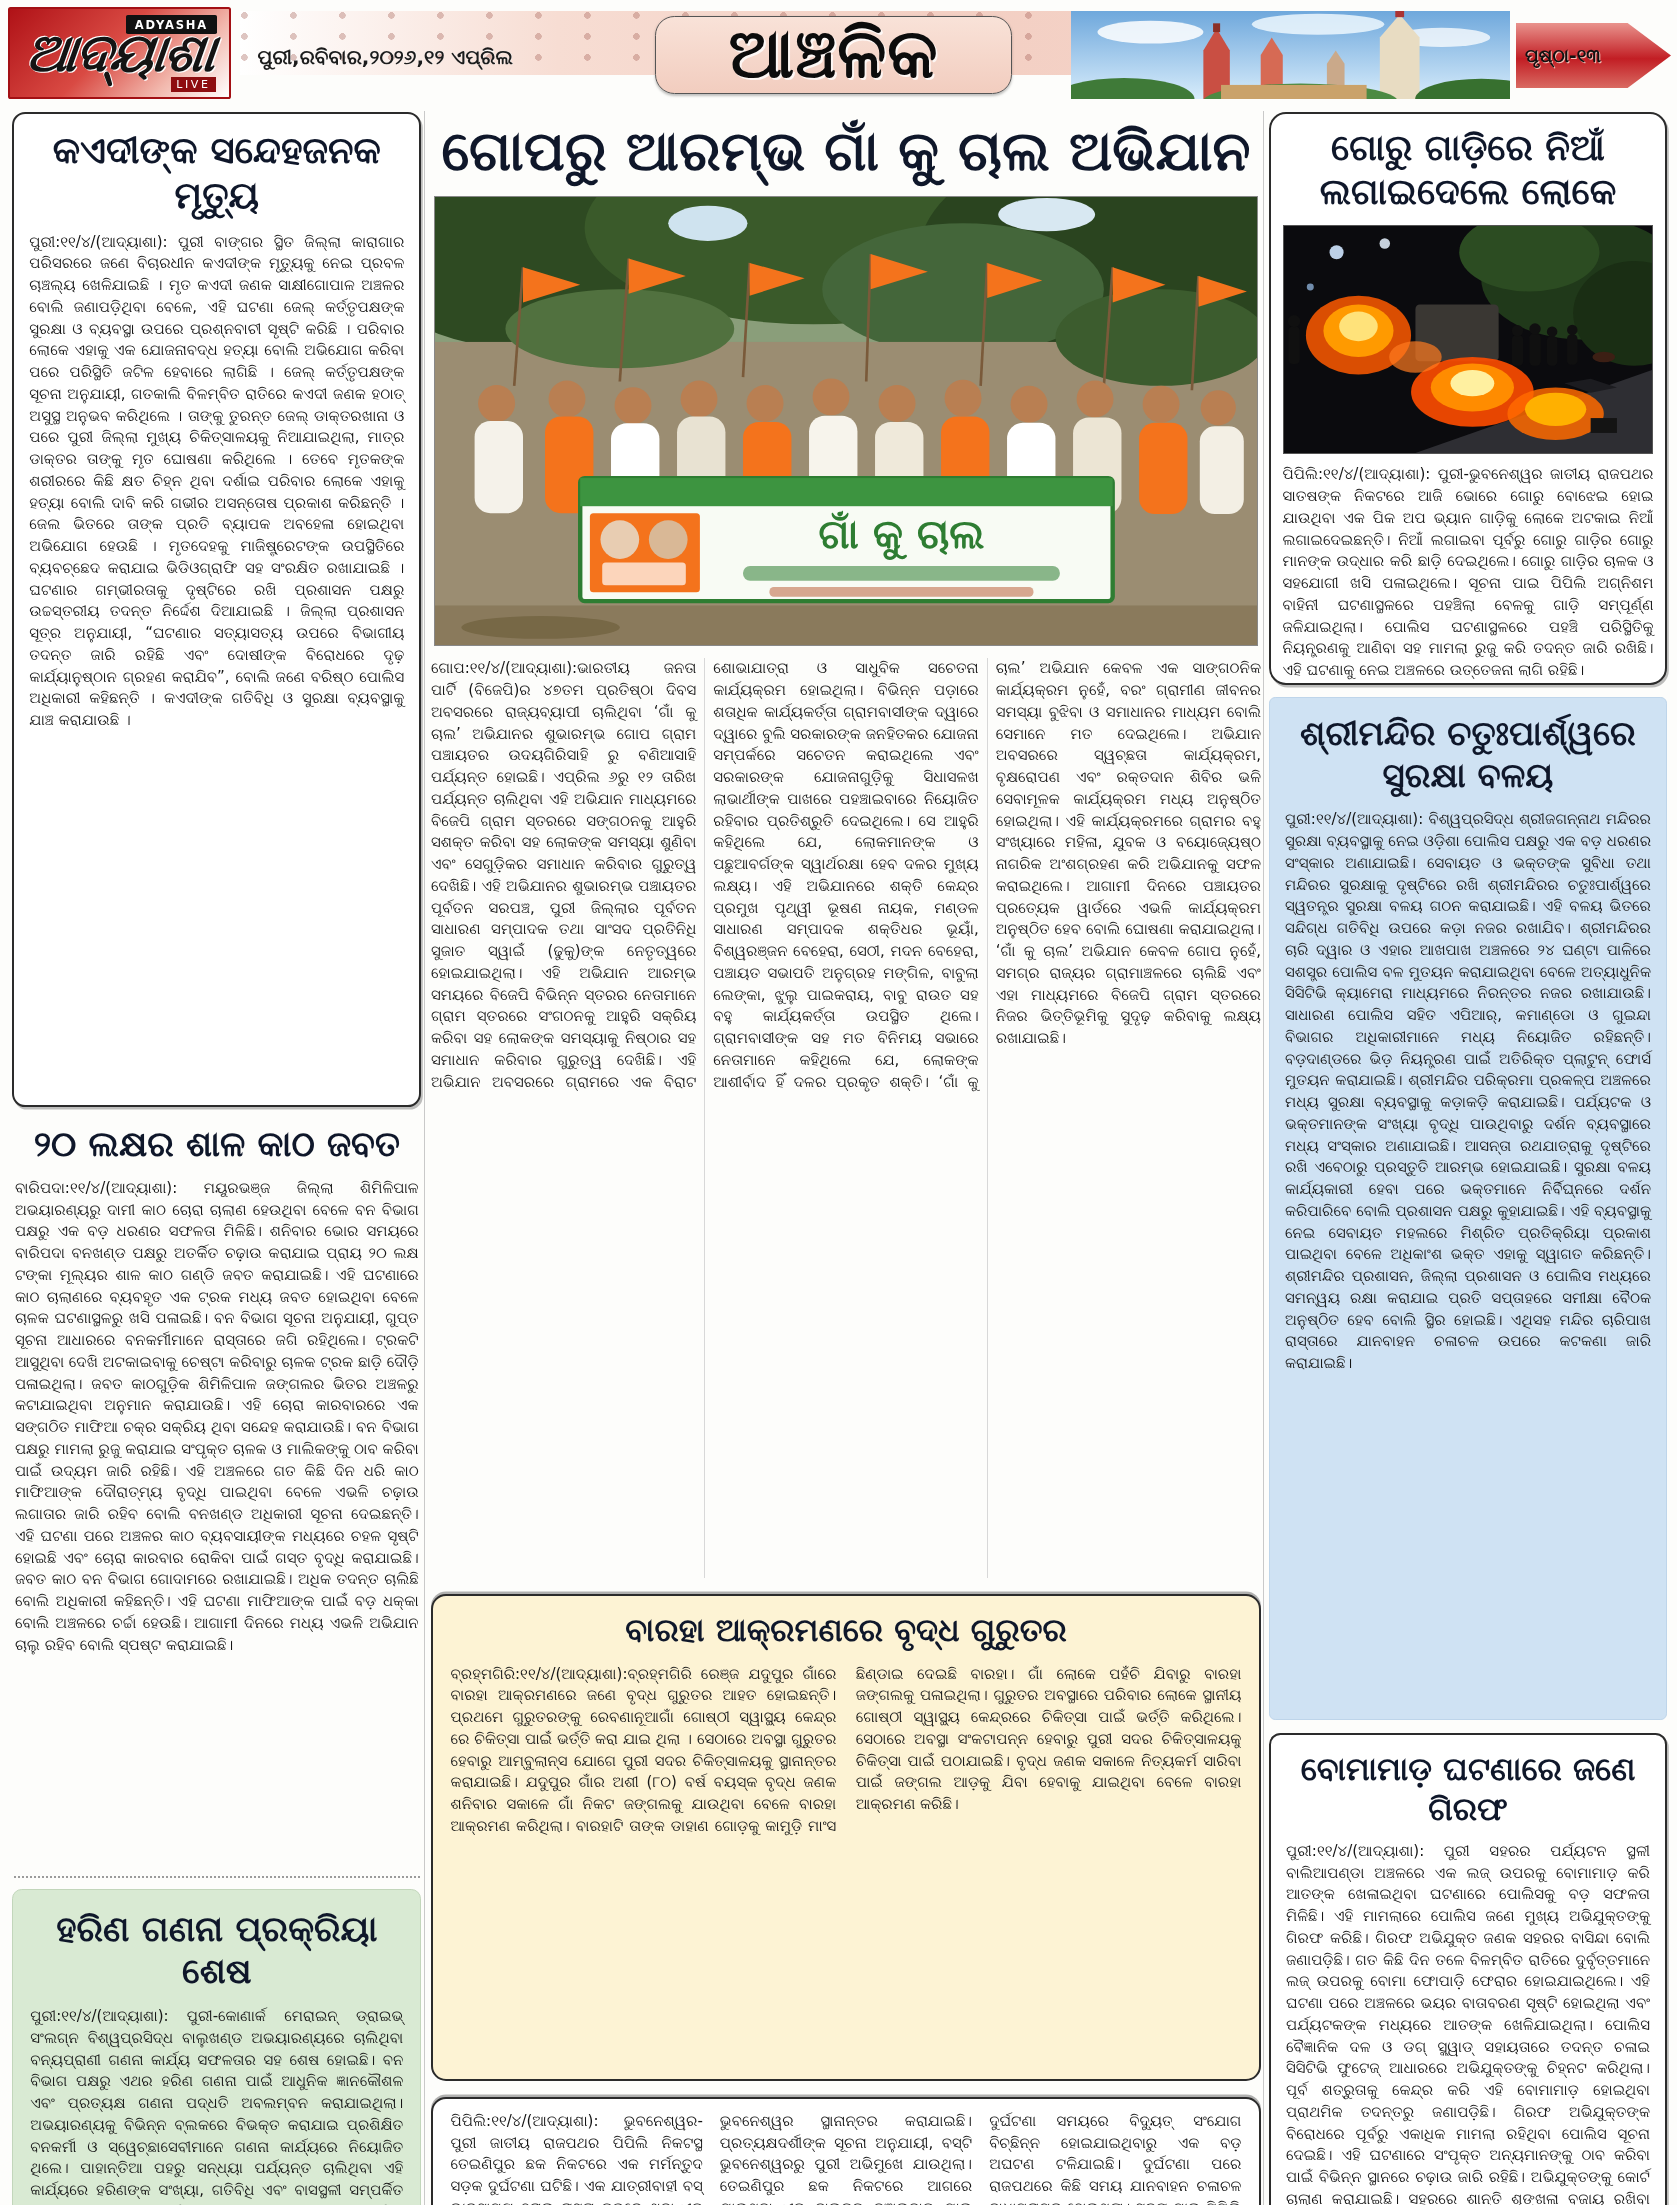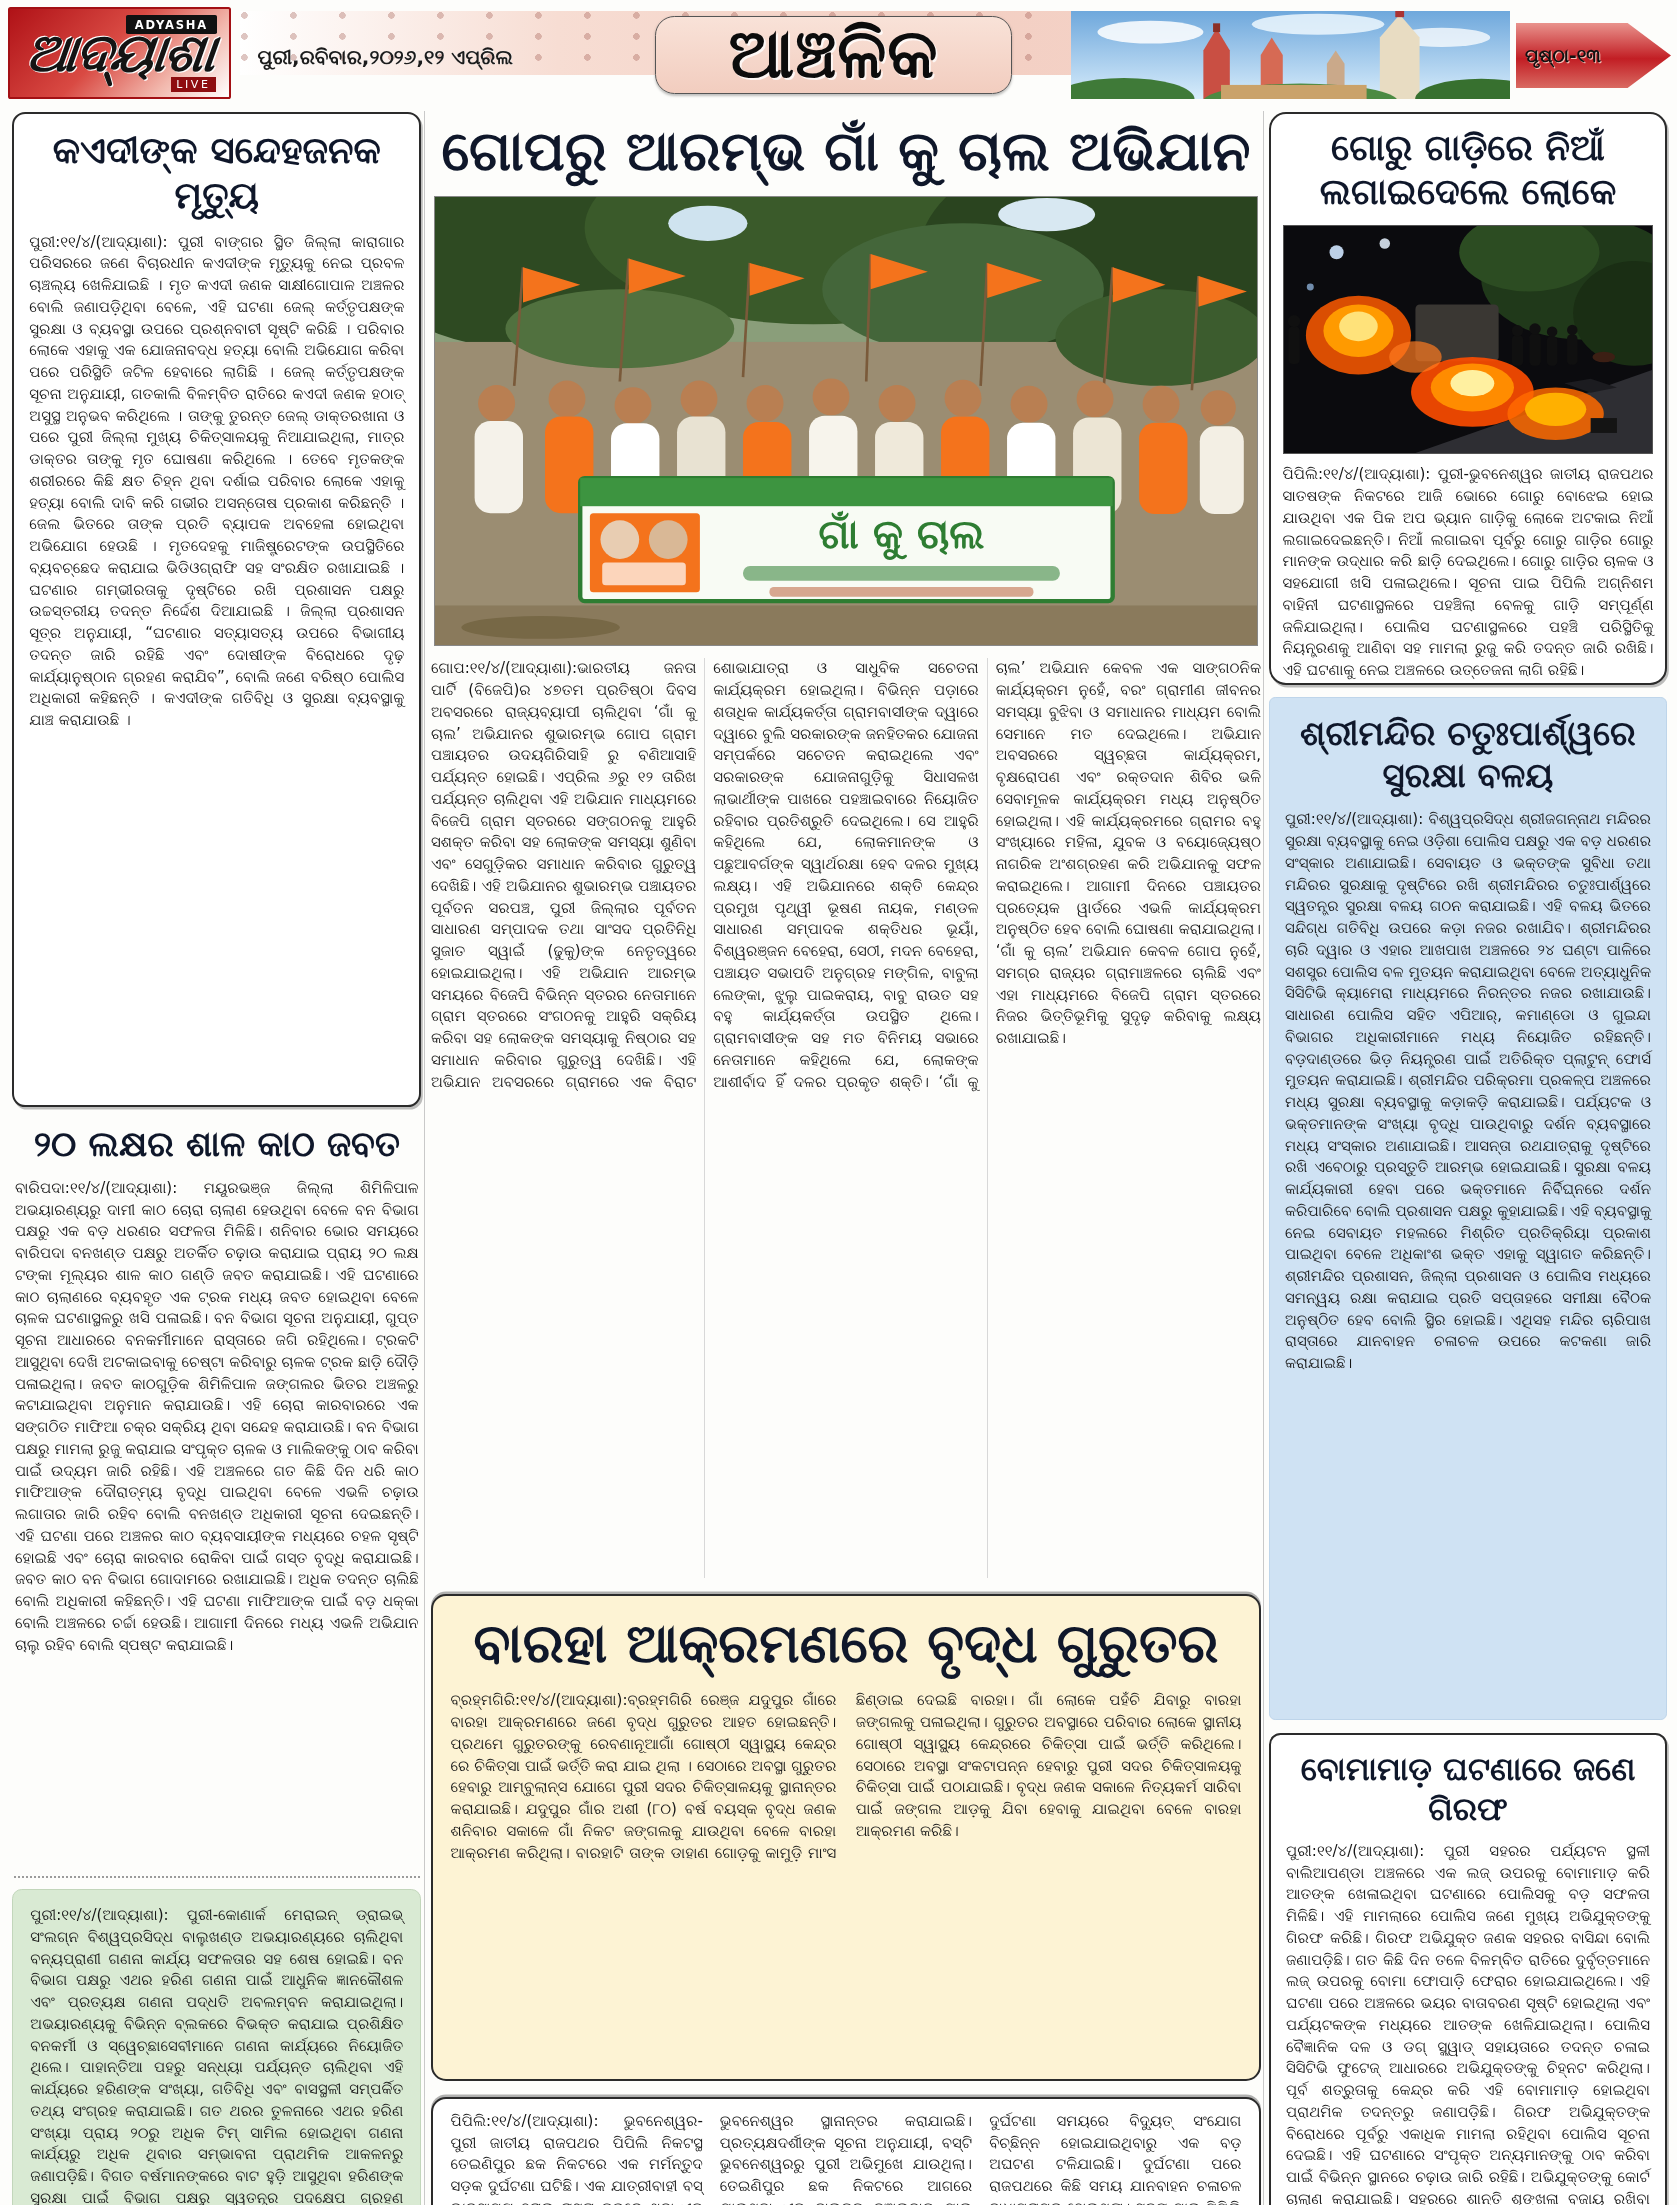--- a/index.html
+++ b/index.html
@@ -95,21 +95,21 @@
   .lead-photo{display:block;margin:0 auto;border:0.9px solid #888;}
   .lead-body{
     margin-top:12.3px;height:920px;overflow:hidden;
     column-count:3;column-gap:17px;column-rule:0.9px solid #d8d8d8;
   }
   .box-boar{
     margin-top:16px;background:#fdf3d4;border:2.2px solid #2b2b2b;border-radius:15px;
     padding:11.5px 17.6px;height:487px;overflow:hidden;
     box-shadow:0 -2.6px 0 rgba(0,0,0,.3);
   }
-  .box-boar .headline{font-size:54px;margin:3.5px 0 13.2px 0;}
+  .box-boar .headline{font-size:32px;margin:3.5px 0 13.2px 0;}
   .boar-body{column-count:2;column-gap:19.4px;height:366px;overflow:hidden;}
   .box-bus{
     margin-top:16px;background:#ffffff;border:2.2px solid #2b2b2b;border-radius:15px;
     padding:11.5px 17.6px;height:582px;overflow:hidden;
     box-shadow:0 -2.6px 0 rgba(0,0,0,.3);
   }
   .box-bus .headline{font-size:41px;margin:2.6px 0 13.2px 0;}
   .bus-body{column-count:3;column-gap:17px;height:454px;overflow:hidden;}
   
   .right-col{position:absolute;left:1269px;top:112px;width:398px;}
@@ -193,20 +193,21 @@
     </div>
 
     <div class="art-salwood">
       <div class="headline">୨୦ ଲକ୍ଷର ଶାଳ କାଠ ଜବତ</div>
       <div class="body-text">ବାରିପଦା:୧୧/୪/(ଆଦ୍ୟାଶା): ମୟୂରଭଞ୍ଜ ଜିଲ୍ଲା ଶିମିଳିପାଳ ଅଭୟାରଣ୍ୟରୁ ଦାମୀ କାଠ ଚୋରା ଚାଲାଣ ହେଉଥିବା ବେଳେ ବନ ବିଭାଗ ପକ୍ଷରୁ ଏକ ବଡ଼ ଧରଣର ସଫଳତା ମିଳିଛି। ଶନିବାର ଭୋର ସମୟରେ ବାରିପଦା ବନଖଣ୍ଡ ପକ୍ଷରୁ ଅତର୍କିତ ଚଢ଼ାଉ କରାଯାଇ ପ୍ରାୟ ୨୦ ଲକ୍ଷ ଟଙ୍କା ମୂଲ୍ୟର ଶାଳ କାଠ ଗଣ୍ଡି ଜବତ କରାଯାଇଛି। ଏହି ଘଟଣାରେ କାଠ ଚାଲାଣରେ ବ୍ୟବହୃତ ଏକ ଟ୍ରକ ମଧ୍ୟ ଜବତ ହୋଇଥିବା ବେଳେ ଚାଳକ ଘଟଣାସ୍ଥଳରୁ ଖସି ପଳାଇଛି। ବନ ବିଭାଗ ସୂଚନା ଅନୁଯାୟୀ, ଗୁପ୍ତ ସୂଚନା ଆଧାରରେ ବନକର୍ମୀମାନେ ରାସ୍ତାରେ ଜଗି ରହିଥିଲେ। ଟ୍ରକଟି ଆସୁଥିବା ଦେଖି ଅଟକାଇବାକୁ ଚେଷ୍ଟା କରିବାରୁ ଚାଳକ ଟ୍ରକ ଛାଡ଼ି ଦୌଡ଼ି ପଳାଇଥିଲା। ଜବତ କାଠଗୁଡ଼ିକ ଶିମିଳିପାଳ ଜଙ୍ଗଲର ଭିତର ଅଞ୍ଚଳରୁ କଟାଯାଇଥିବା ଅନୁମାନ କରାଯାଉଛି। ଏହି ଚୋରା କାରବାରରେ ଏକ ସଙ୍ଗଠିତ ମାଫିଆ ଚକ୍ର ସକ୍ରିୟ ଥିବା ସନ୍ଦେହ କରାଯାଉଛି। ବନ ବିଭାଗ ପକ୍ଷରୁ ମାମଲା ରୁଜୁ କରାଯାଇ ସଂପୃକ୍ତ ଚାଳକ ଓ ମାଲିକଙ୍କୁ ଠାବ କରିବା ପାଇଁ ଉଦ୍ୟମ ଜାରି ରହିଛି। ଏହି ଅଞ୍ଚଳରେ ଗତ କିଛି ଦିନ ଧରି କାଠ ମାଫିଆଙ୍କ ଦୌରାତ୍ମ୍ୟ ବୃଦ୍ଧି ପାଇଥିବା ବେଳେ ଏଭଳି ଚଢ଼ାଉ ଲଗାତାର ଜାରି ରହିବ ବୋଲି ବନଖଣ୍ଡ ଅଧିକାରୀ ସୂଚନା ଦେଇଛନ୍ତି। ଏହି ଘଟଣା ପରେ ଅଞ୍ଚଳର କାଠ ବ୍ୟବସାୟୀଙ୍କ ମଧ୍ୟରେ ଚହଳ ସୃଷ୍ଟି ହୋଇଛି ଏବଂ ଚୋରା କାରବାର ରୋକିବା ପାଇଁ ଗସ୍ତ ବୃଦ୍ଧି କରାଯାଇଛି। ଜବତ କାଠ ବନ ବିଭାଗ ଗୋଦାମରେ ରଖାଯାଇଛି। ଅଧିକ ତଦନ୍ତ ଚାଲିଛି ବୋଲି ଅଧିକାରୀ କହିଛନ୍ତି। ଏହି ଘଟଣା ମାଫିଆଙ୍କ ପାଇଁ ବଡ଼ ଧକ୍କା ବୋଲି ଅଞ୍ଚଳରେ ଚର୍ଚ୍ଚା ହେଉଛି। ଆଗାମୀ ଦିନରେ ମଧ୍ୟ ଏଭଳି ଅଭିଯାନ ଚାଲୁ ରହିବ ବୋଲି ସ୍ପଷ୍ଟ କରାଯାଇଛି।</div>
     </div>
 
     <div class="dashed-divider"></div>
 
     <div class="box-deer">
+      <div class="headline">ହରିଣ ଗଣନା ପ୍ରକ୍ରିୟା ଶେଷ</div>
       <div class="body-text">ପୁରୀ:୧୧/୪/(ଆଦ୍ୟାଶା): ପୁରୀ-କୋଣାର୍କ ମେରାଇନ୍ ଡ୍ରାଇଭ୍ ସଂଲଗ୍ନ ବିଶ୍ୱପ୍ରସିଦ୍ଧ ବାଲୁଖଣ୍ଡ ଅଭୟାରଣ୍ୟରେ ଚାଲିଥିବା ବନ୍ୟପ୍ରାଣୀ ଗଣନା କାର୍ଯ୍ୟ ସଫଳତାର ସହ ଶେଷ ହୋଇଛି। ବନ ବିଭାଗ ପକ୍ଷରୁ ଏଥର ହରିଣ ଗଣନା ପାଇଁ ଆଧୁନିକ ଜ୍ଞାନକୌଶଳ ଏବଂ ପ୍ରତ୍ୟକ୍ଷ ଗଣନା ପଦ୍ଧତି ଅବଲମ୍ବନ କରାଯାଇଥିଲା। ଅଭୟାରଣ୍ୟକୁ ବିଭିନ୍ନ ବ୍ଲକରେ ବିଭକ୍ତ କରାଯାଇ ପ୍ରଶିକ୍ଷିତ ବନକର୍ମୀ ଓ ସ୍ୱେଚ୍ଛାସେବୀମାନେ ଗଣନା କାର୍ଯ୍ୟରେ ନିୟୋଜିତ ଥିଲେ। ପାହାନ୍ତିଆ ପହରୁ ସନ୍ଧ୍ୟା ପର୍ଯ୍ୟନ୍ତ ଚାଲିଥିବା ଏହି କାର୍ଯ୍ୟରେ ହରିଣଙ୍କ ସଂଖ୍ୟା, ଗତିବିଧି ଏବଂ ବାସସ୍ଥଳୀ ସମ୍ପର୍କିତ ତଥ୍ୟ ସଂଗ୍ରହ କରାଯାଇଛି। ଗତ ଥରର ତୁଳନାରେ ଏଥର ହରିଣ ସଂଖ୍ୟା ପ୍ରାୟ ୨୦ରୁ ଅଧିକ ଟିମ୍ ସାମିଲ ହୋଇଥିବା ଗଣନା କାର୍ଯ୍ୟରୁ ଅଧିକ ଥିବାର ସମ୍ଭାବନା ପ୍ରାଥମିକ ଆକଳନରୁ ଜଣାପଡ଼ିଛି। ବିଗତ ବର୍ଷମାନଙ୍କରେ ବାଟ ହୁଡ଼ି ଆସୁଥିବା ହରିଣଙ୍କ ସୁରକ୍ଷା ପାଇଁ ବିଭାଗ ପକ୍ଷରୁ ସ୍ୱତନ୍ତ୍ର ପଦକ୍ଷେପ ଗ୍ରହଣ କରାଯାଇଥିଲା। ପାରାଦୀପରେ ପଚିଶ ସହ ଆଖପାଖ ଜଙ୍ଗଲକୁ ଲାଗୁ ରହିଥିବା ବ୍ୟାପକ ବାଡ଼ ବ୍ୟବସ୍ଥା କରି ହରିଣମାନଙ୍କର ଗତିବିଧି ଓ ସଂଖ୍ୟା ଆକଳନ କରାଯାଇଛି। ବିଶେଷଜ୍ଞ ଦଳ ମୋବାଇଲ ଟାୱାର୍ ଓ ଡ୍ରୋନ୍ ସହାୟତାରେ ତଥ୍ୟ ସଂଗ୍ରହ କରିଥିଲେ। ଗଣନା ରିପୋର୍ଟ ଖୁବ୍ ଶୀଘ୍ର ପ୍ରକାଶ ପାଇବ ବୋଲି ବନାଞ୍ଚଳ ଅଧିକାରୀ ସୂଚନା ଦେଇଛନ୍ତି। ଏହି ଗଣନା ଫଳାଫଳ ଆଧାରରେ ଅଭୟାରଣ୍ୟର ପରିଚାଳନା ଯୋଜନା ପ୍ରସ୍ତୁତ କରାଯିବ ଏବଂ ହରିଣଙ୍କ ବାସସ୍ଥଳୀ ଉନ୍ନୟନ ପାଇଁ ଅଧିକ ଅର୍ଥ ବିନିଯୋଗ କରାଯିବ। ଗଛ ଲଗା ହୋଇଯାଇଥିବା ମଧ୍ୟ ବନ ବିଭାଗ ପକ୍ଷରୁ ସ୍ଥାନୀୟ ଲୋକଙ୍କ ସହଯୋଗରେ ଏହି ପ୍ରକ୍ରିୟା ସୁଧାର ଆସିଥିବା ଅନୁମାନ କରାଯାଉଛି।</div>
     </div>
   </div>
 
   <div class="center-col">
 
     <div>
       <div class="headline lead-headline">ଗୋପରୁ ଆରମ୍ଭ ଗାଁ କୁ ଚାଲ ଅଭିଯାନ</div>
 
       <svg class="lead-photo" width="824" height="450" viewBox="0 0 1868 1020" preserveAspectRatio="none">

